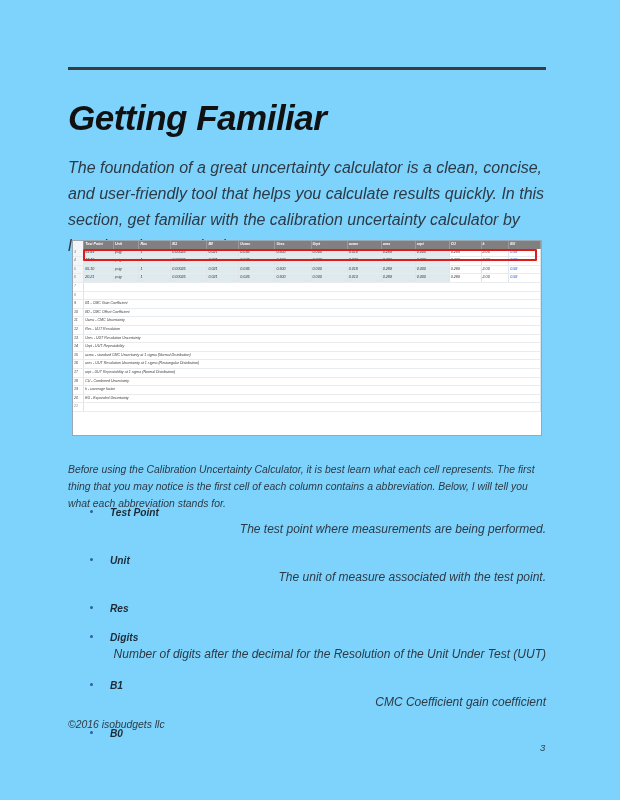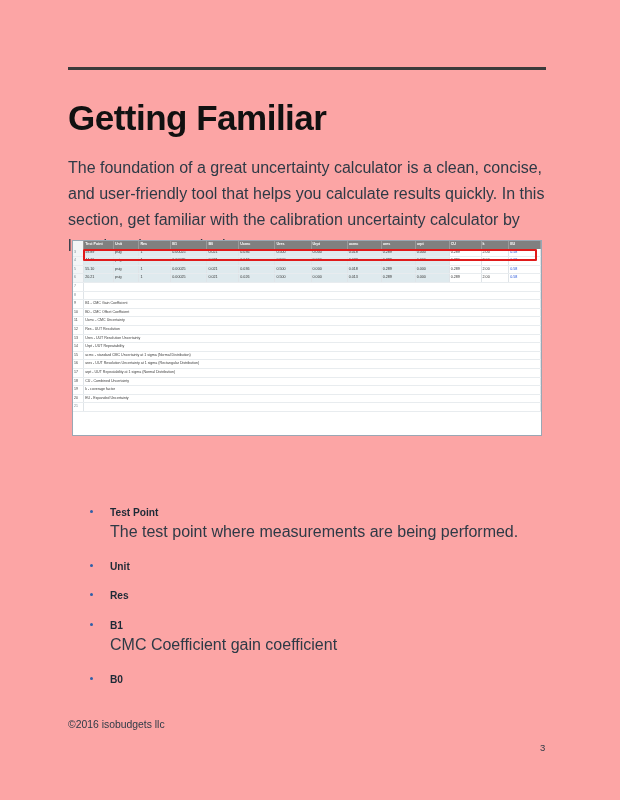--- a/index.html
+++ b/index.html
@@ -10,22 +10,23 @@
   body {
     width: 620px;
     height: 800px;
     font-family: "Liberation Sans", sans-serif;
     overflow: hidden;
   }
   .page {
     position: relative;
     width: 620px;
     height: 800px;
-    background: #fca5a5;
+    background: #7dd3fc;
     box-sizing: border-box;
+    font-style: italic;
   }
   .top-rule {
     position: absolute;
     left: 68px;
     top: 67px;
     width: 478px;
     height: 3px;
     background: #3b3b3b;
   }
   .title {
@@ -163,23 +164,24 @@
     background: #2f5fa8;
     border-radius: 50%;
   }
   .bullet .term {
     font-size: 10.2px;
     font-weight: bold;
     color: #1d2a36;
     line-height: 1.5;
   }
   .bullet .desc {
-    font-size: 16px;
+    font-size: 12px;
     color: #2e3a46;
     line-height: 1.55;
+    text-align: right;
   }
 
   .footer-copy {
     position: absolute;
     left: 68px;
     top: 719px;
     font-size: 10.4px;
     color: #2e3a46;
   }
   .footer-page {
@@ -367,34 +369,41 @@
             <tr class="blank">
               <td class="rownum">21</td>
               <td colspan="14" class="legend-text"></td>
             </tr>
           </tbody>
       </table>
       <div class="redbox"></div>
     </div>
   </div>
 
+  <p class="body-para">Before using the Calibration Uncertainty Calculator, it is best learn what each cell represents. The first thing that you may notice is the first cell of each column contains a abbreviation. Below, I will tell you what each abbreviation stands for.</p>
 
   <div class="bullets" id="bullet-list">
       <div class="bullet">
         <span class="dot"></span>
         <div class="term">Test Point</div>
         <div class="desc">The test point where measurements are being performed.</div>
       </div>
       <div class="bullet">
         <span class="dot"></span>
         <div class="term">Unit</div>
+        <div class="desc">The unit of measure associated with the test point.</div>
       </div>
       <div class="bullet">
         <span class="dot"></span>
         <div class="term">Res</div>
+      </div>
+      <div class="bullet">
+        <span class="dot"></span>
+        <div class="term">Digits</div>
+        <div class="desc">Number of digits after the decimal for the Resolution of the Unit Under Test (UUT)</div>
       </div>
       <div class="bullet">
         <span class="dot"></span>
         <div class="term">B1</div>
         <div class="desc">CMC Coefficient gain coefficient</div>
       </div>
       <div class="bullet">
         <span class="dot"></span>
         <div class="term">B0</div>
       </div>

